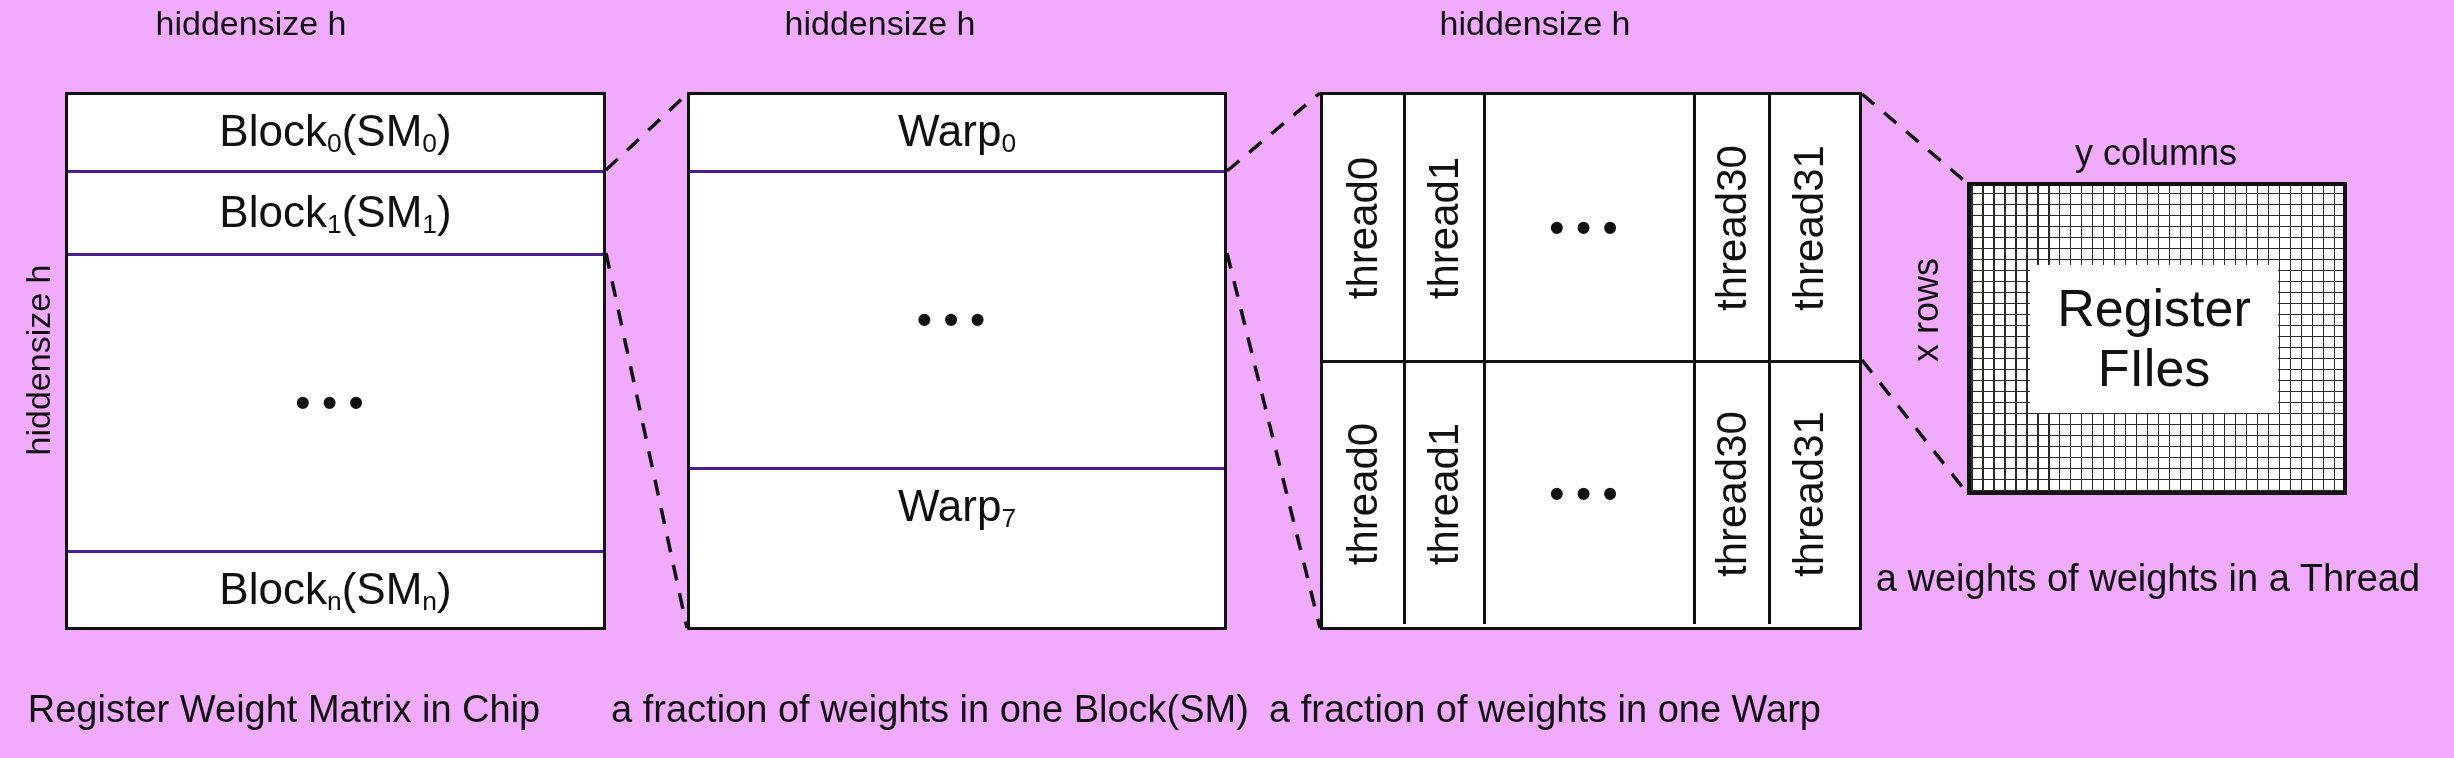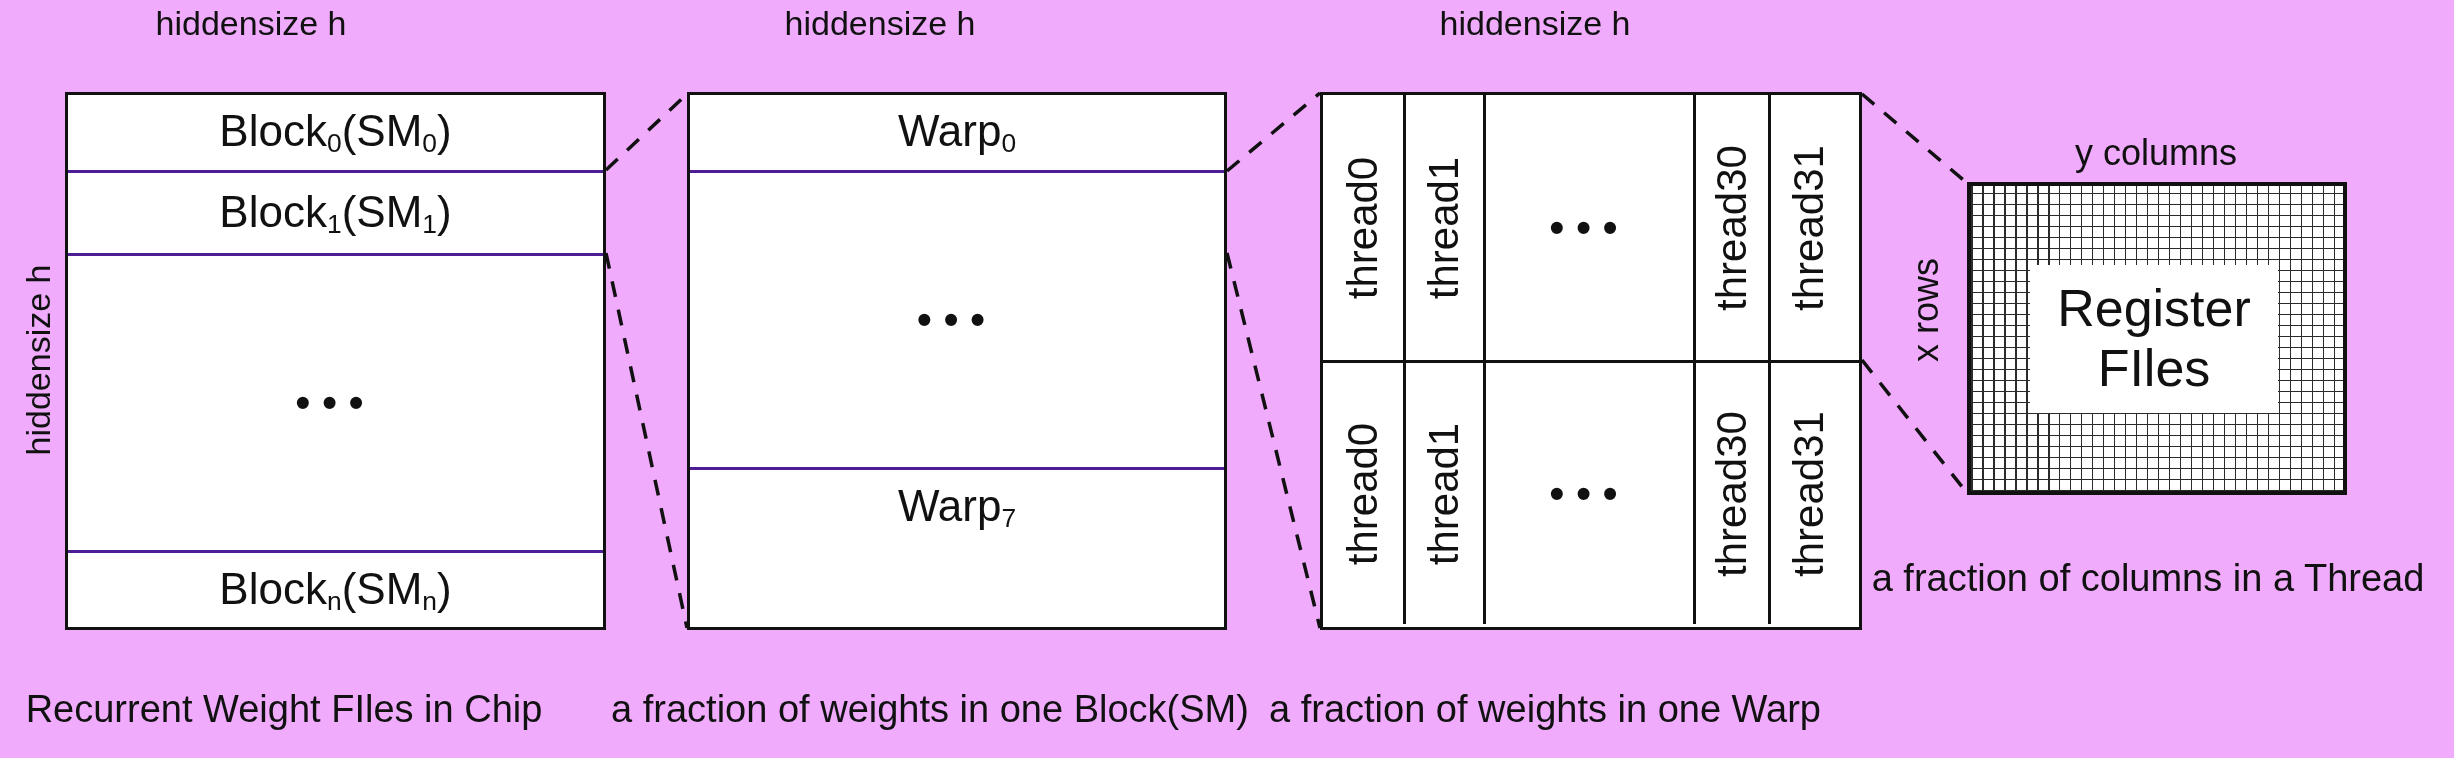--- a/index.html
+++ b/index.html
@@ -127,18 +127,18 @@
   <div class="toplabel vsmall" style="left:2156px;top:132px;">y columns</div>
   <div class="vlabel vsmall" style="left:1926px;top:310px;">x rows</div>
 
   <div id="register-box" style="left:1967px;top:182px;width:380px;height:313px;">
     <div id="register-inner" style="left:59px;top:79px;width:248px;height:148px;">
       <span>Register</span>
       <span>FIles</span>
     </div>
   </div>
 
-  <div class="caption" style="left:284px;top:688px;">Recurrent Weight FIles in Chip</div>
+  <div class="caption" style="left:284px;top:688px;">Register Weight Matrix in Chip</div>
   <div class="caption" style="left:930px;top:688px;">a fraction of weights in one Block(SM)</div>
   <div class="caption" style="left:1545px;top:688px;">a fraction of weights in one Warp</div>
-  <div class="caption" style="left:2148px;top:557px;">a fraction of columns in a Thread</div>
+  <div class="caption" style="left:2148px;top:557px;">a weights of weights in a Thread</div>
 
 </div>
 
 </body></html>

